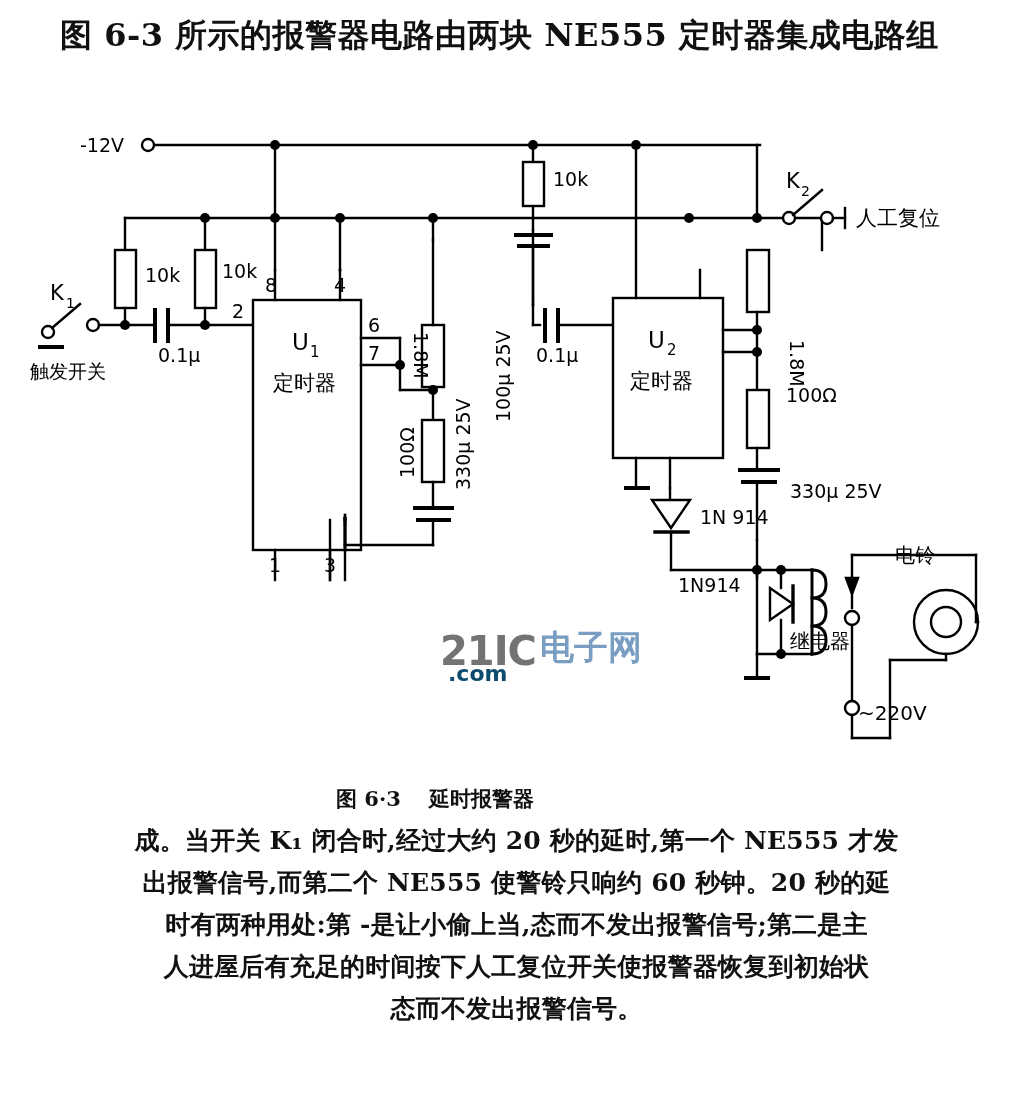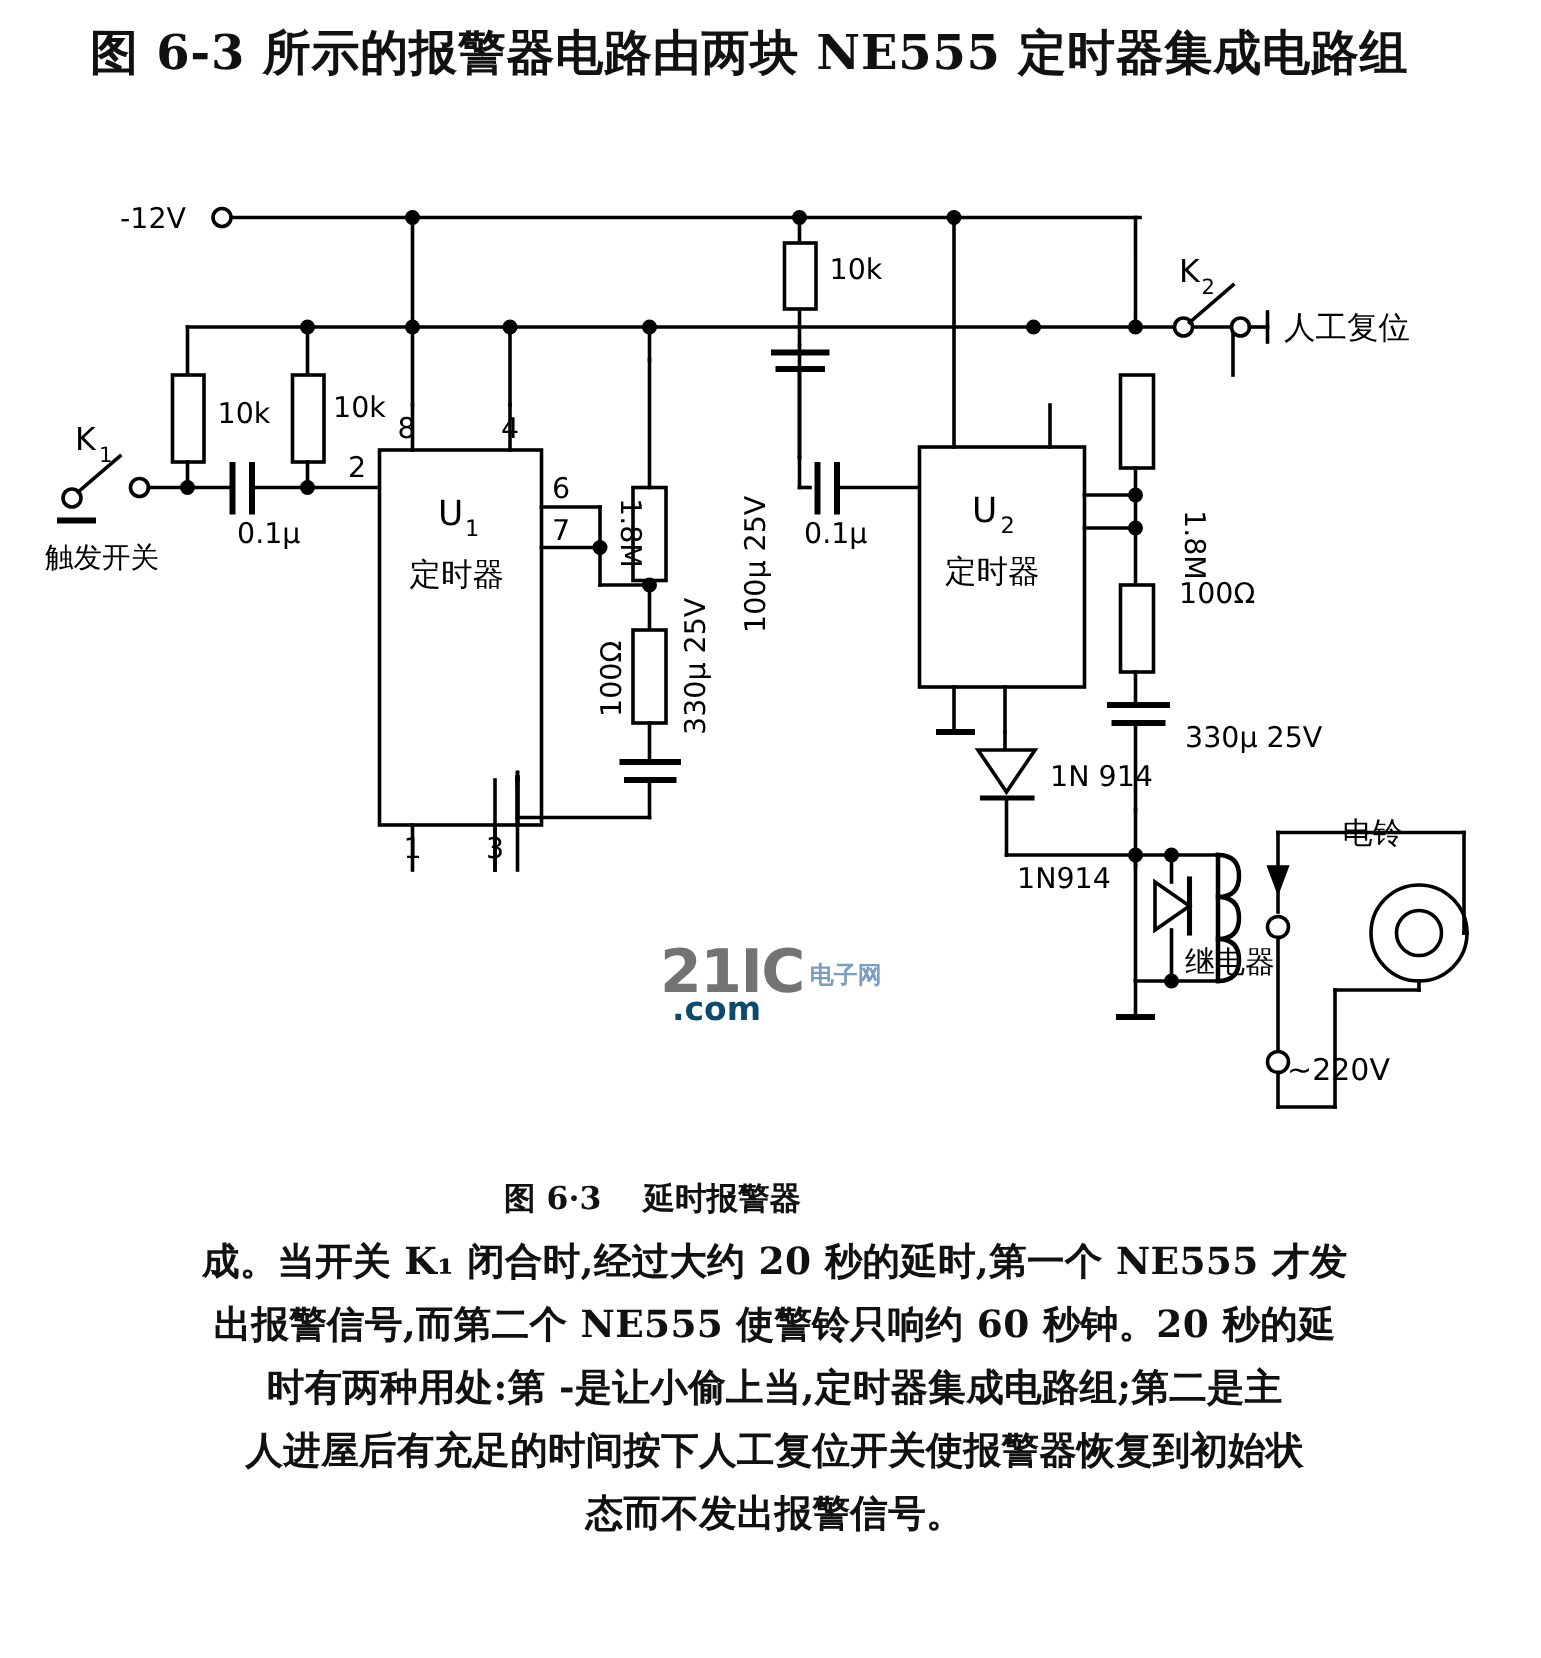--- a/index.html
+++ b/index.html
@@ -71,21 +71,21 @@
     font-weight: bold;
     pointer-events: none;
     user-select: none;
   }
   .wm-21ic {
     font-size: 40px;
     color: #737373;
     letter-spacing: -1px;
   }
   .wm-cn {
-    font-size: 16px;
+    font-size: 34px;
     color: #7a9ec2;
     margin-left: 4px;
     vertical-align: 6px;
   }
   .wm-com {
     position: absolute;
     left: 8px;
     top: 36px;
     font-size: 22px;
     color: #0c4a6e;
@@ -347,18 +347,18 @@
     </div>
   </div>
 
   <div class="figure-caption">
     <span class="cap-num">图 6·3</span><span>延时报警器</span>
   </div>
 
   <div class="body-text">
     <p>成。当开关 K₁ 闭合时,经过大约 20 秒的延时,第一个 NE555 才发</p>
     <p>出报警信号,而第二个 NE555 使警铃只响约 60 秒钟。20 秒的延</p>
-    <p>时有两种用处:第 -是让小偷上当,定时器集成电路组;第二是主</p>
+    <p>时有两种用处:第 -是让小偷上当,态而不发出报警信号;第二是主</p>
     <p>人进屋后有充足的时间按下人工复位开关使报警器恢复到初始状</p>
     <p>态而不发出报警信号。</p>
   </div>
 
 </div>
 
 </body></html>

